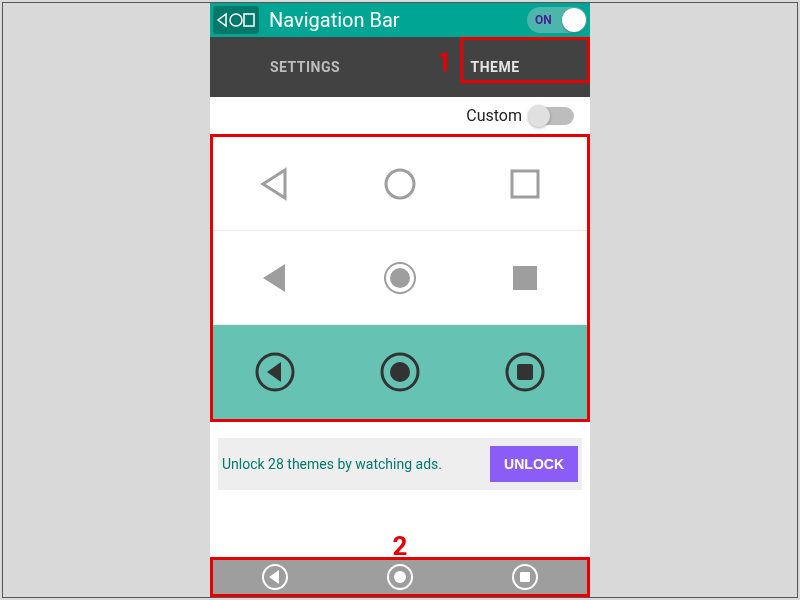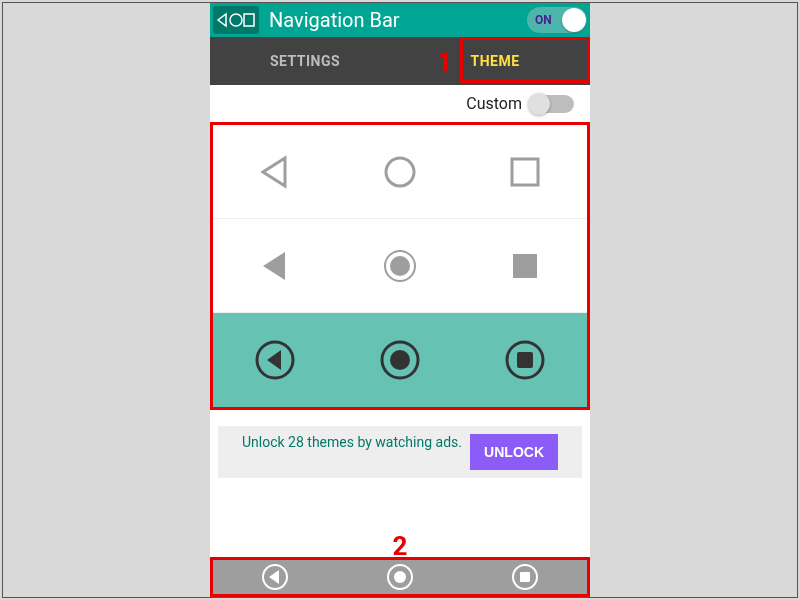--- a/index.html
+++ b/index.html
@@ -47,33 +47,33 @@
     color:#4c1d95; font-size: 12px; font-weight: bold;
     display:flex; align-items:center; padding-left:8px;
   }
   .toggle .knob {
     width: 24px; height: 24px; background: #fff; border-radius: 50%;
     position: absolute; right: 1px; top: 1px;
     box-shadow: 0 1px 2px rgba(0,0,0,.3);
   }
   
   .tabs {
-    height: 48px;
+    height: 60px;
     background: #424242;
     display: flex;
     position: relative;
   }
   .tab {
     flex: 1;
     display: flex; align-items: center; justify-content: center;
     color: #bdbdbd;
     font-size: 14px; font-weight: bold;
     letter-spacing: .5px;
   }
-  .tab.active { color: #fde047; }
+  .tab.active { color: #e5e5e5; }
   .tab-hi {
     position: absolute;
     border: 3px solid #e60000;
     pointer-events: none;
   }
   .annot-num {
     color: #e60000;
     font-size: 26px;
     font-weight: bold;
     position: absolute;
@@ -104,22 +104,22 @@
     height: 94px;
     display: flex; align-items: center; justify-content: space-around;
     border-bottom: 1px solid #eee;
   }
   .theme-row:last-child { border-bottom: none; }
   .theme-row.selected { background: #66c2b3; }
   
   .unlock {
     margin: 16px 8px 0 8px;
     background: #eeeeee;
-    display: flex; 
-    padding: 8px 24px;
+    display: flex; align-items: center;
+    padding: 8px 4px;
     font-size: 14px;
     color: #00796b;
   }
   .unlock .text { flex: 1; }
   .unlock-btn {
     background: #8b5cf6; color: #fff;
     font-weight: bold; font-size: 14px;
     padding: 10px 14px;
     border: none;
   }

